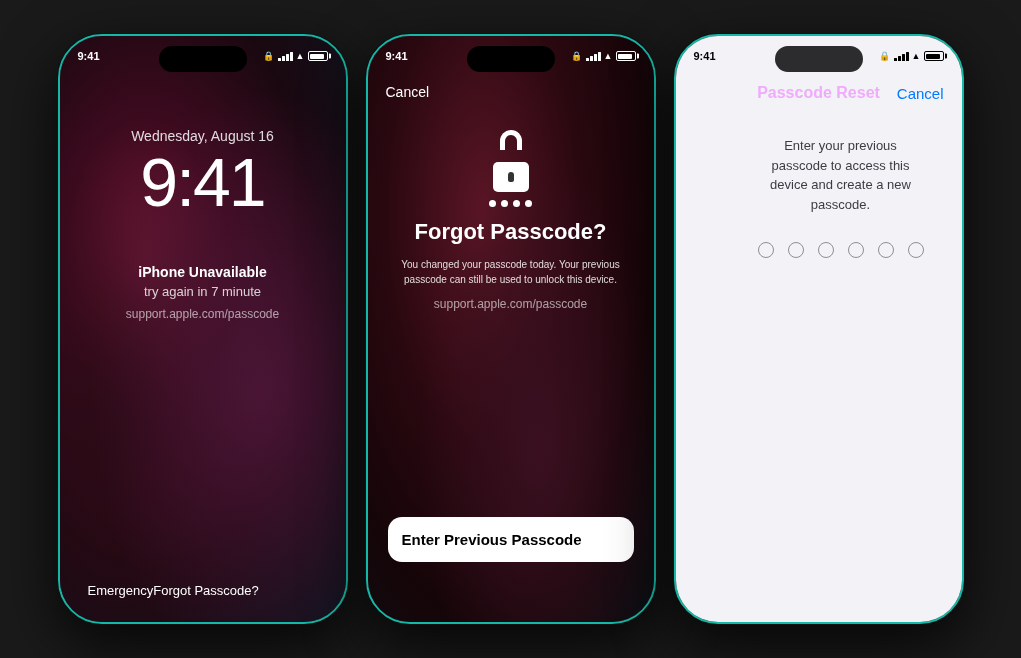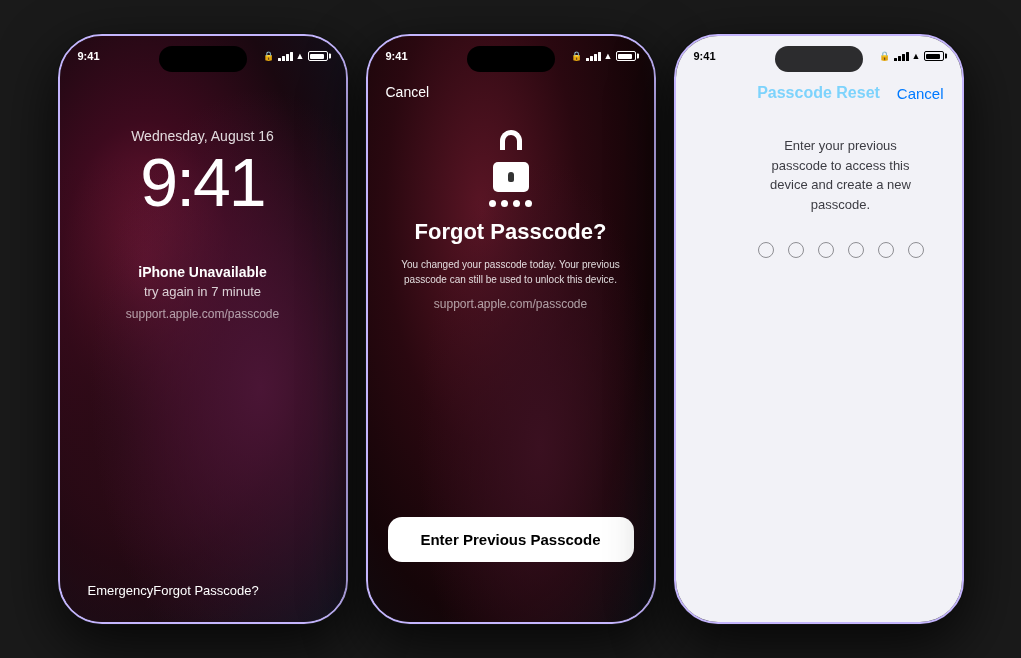--- a/index.html
+++ b/index.html
@@ -14,21 +14,21 @@
       font-family: -apple-system, BlinkMacSystemFont, 'SF Pro Display', 'Helvetica Neue', Arial, sans-serif;
       overflow: hidden;
     }
 
     
     .phone {
       width: 290px;
       height: 590px;
       background: #1c1c1e;
       border-radius: 44px;
-      border: 2px solid #c4b5fd;
+      border: 2px solid #14b8a6;
       position: relative;
       overflow: hidden;
       box-shadow: 0 0 0 1px #111, inset 0 0 0 1px #555, 0 20px 60px rgba(0,0,0,0.8);
     }
 
     
     .dynamic-island {
       position: absolute;
       top: 10px;
       left: 50%;
@@ -269,21 +269,20 @@
       bottom: 60px;
       left: 20px;
       right: 20px;
       background: #fff;
       border: none;
       border-radius: 14px;
       padding: 14px;
       font-size: 15px;
       font-weight: 600;
       color: #000;
-      text-align: center;
       cursor: pointer;
     }
     .iphone-reset-btn {
       position: absolute;
       bottom: 28px;
       left: 0;
       right: 0;
       text-align: center;
       font-size: 14px;
       color: #fff;
@@ -302,21 +301,21 @@
       left: 0;
       right: 0;
       display: flex;
       justify-content: center;
       align-items: center;
       padding: 0 18px;
     }
     .reset-title {
       font-size: 16px;
       font-weight: 600;
-      color: #7dd3fc;
+      color: #f0abfc;
       text-align: left;
     }
     .reset-cancel {
       position: absolute;
       right: 18px;
       font-size: 15px;
       color: #007aff;
       font-weight: 400;
     }
     .reset-content {

